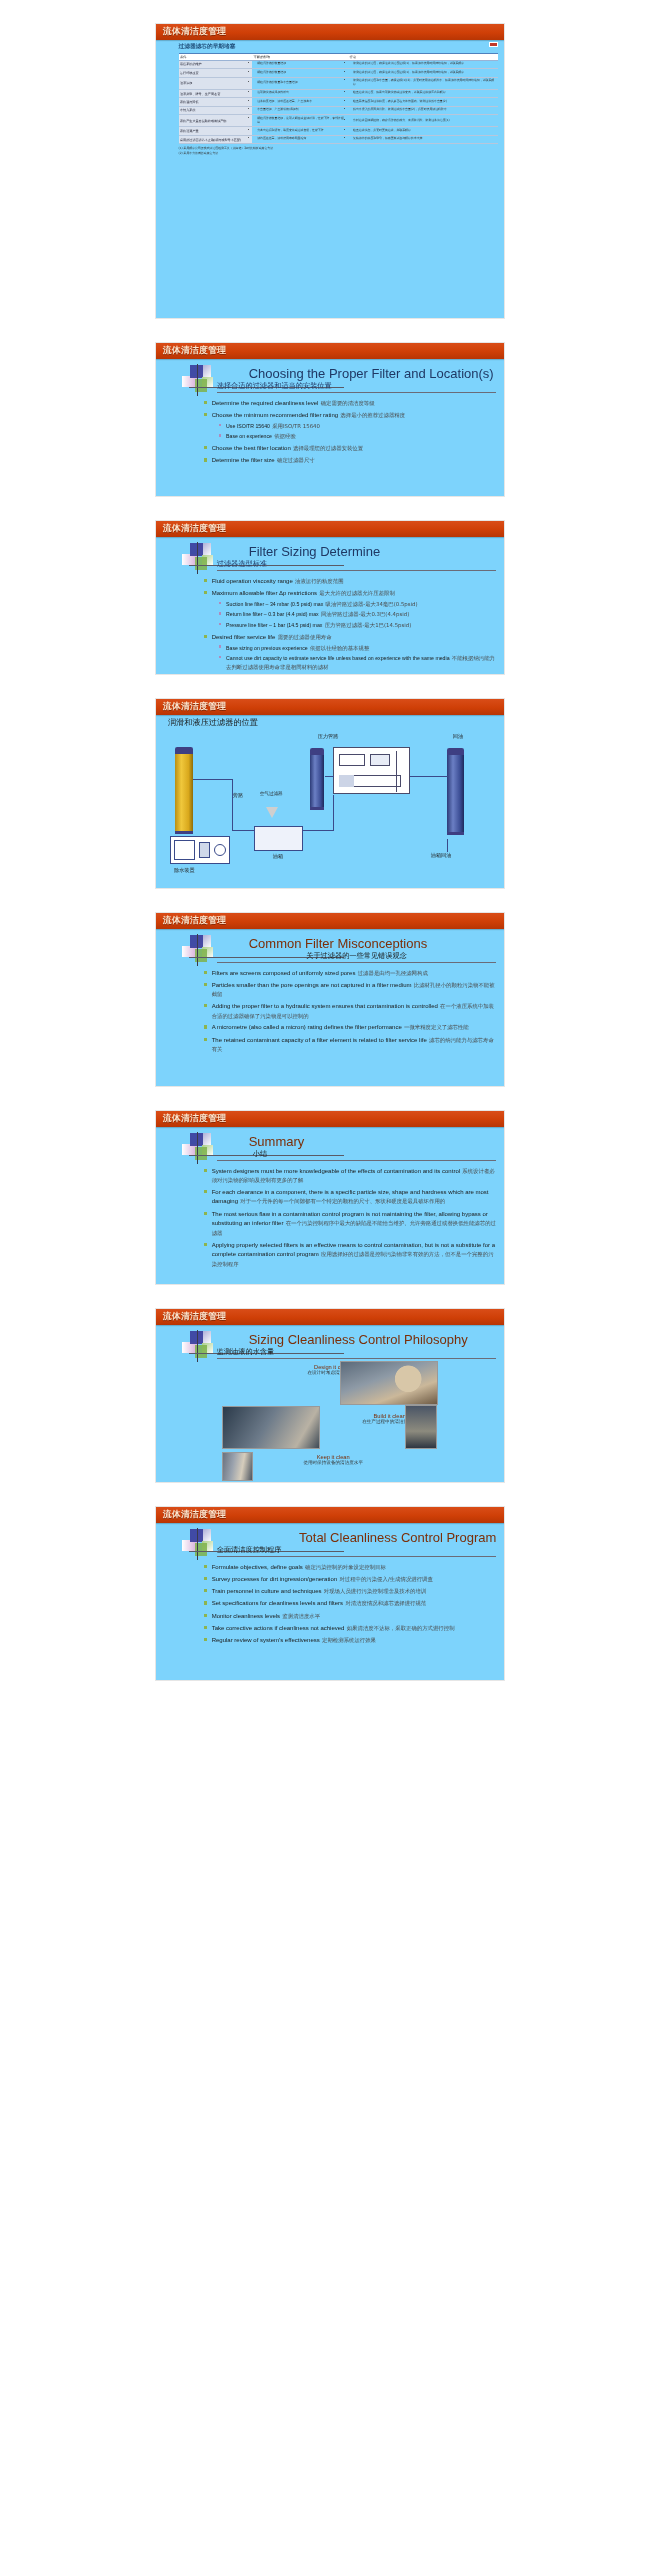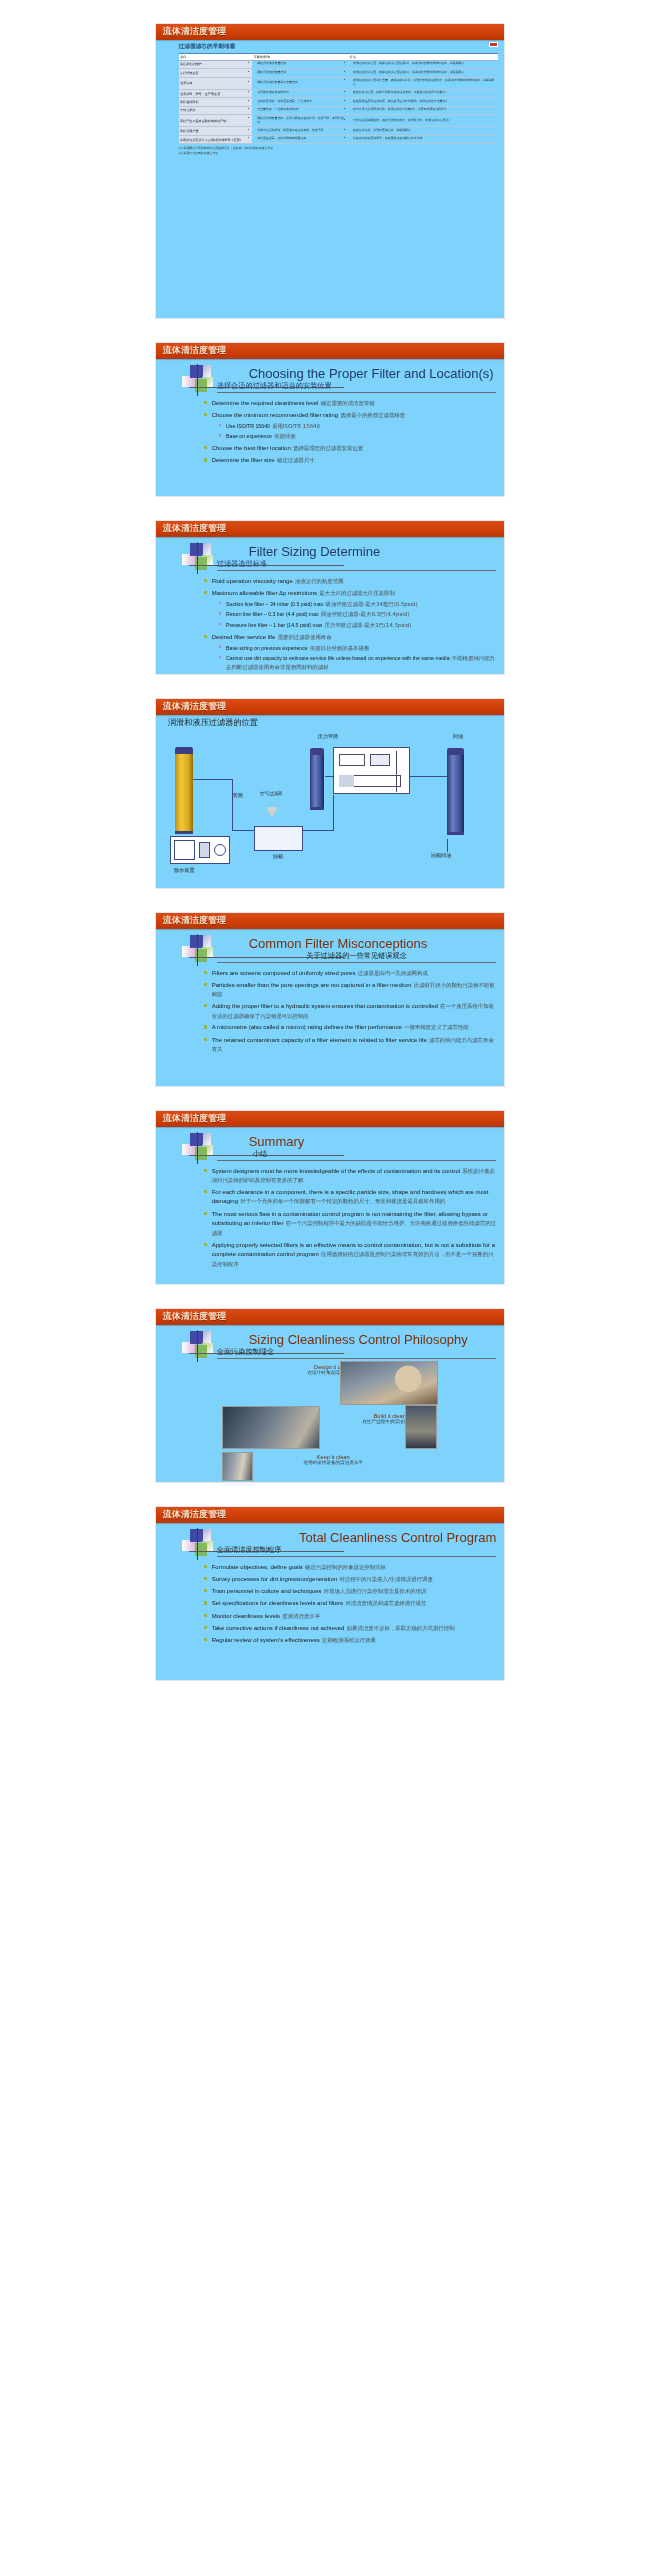--- a/index.html
+++ b/index.html
@@ -537,21 +537,21 @@
         <div class="sq pink"></div>
           <div class="sq blueg"></div>
           <div class="sq blue"></div>
         <div class="sq greeng"></div>
           <div class="sq green"></div>
         <div class="sq vline"></div>
           <div class="sq hline"></div>
       </div>
       <div class="title-block">
         <div class="title-en" style="color:#7b2e08;">Sizing Cleanliness Control Philosophy</div>
-        <div class="title-zh" style="color:#1a1a1a;">全面污染控制理念</div>
+        <div class="title-zh" style="color:#1a1a1a;">监测油液的水含量</div>
         <div class="title-underline"></div>
       </div>
 
       <div class="photo-row" style="position:relative;height:129px;">
 
         <div style="position:absolute;left:103px;top:2.1px;width:134px;">
           <div class="cap-en">Design it clean</div>
           <div class="cap-zh">在设计时考虑清洁度控制</div>
         </div>
         <div class="photo design" style="position:absolute;left:177px;top:0px;width:98px;height:44px;"></div>

